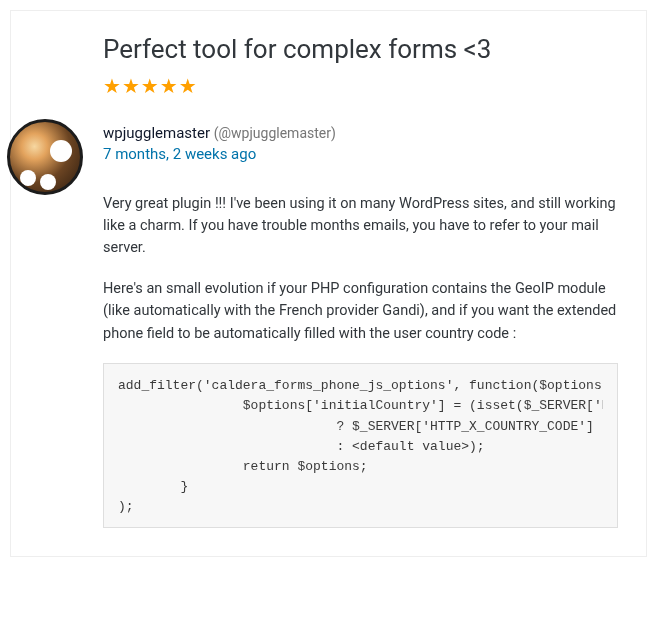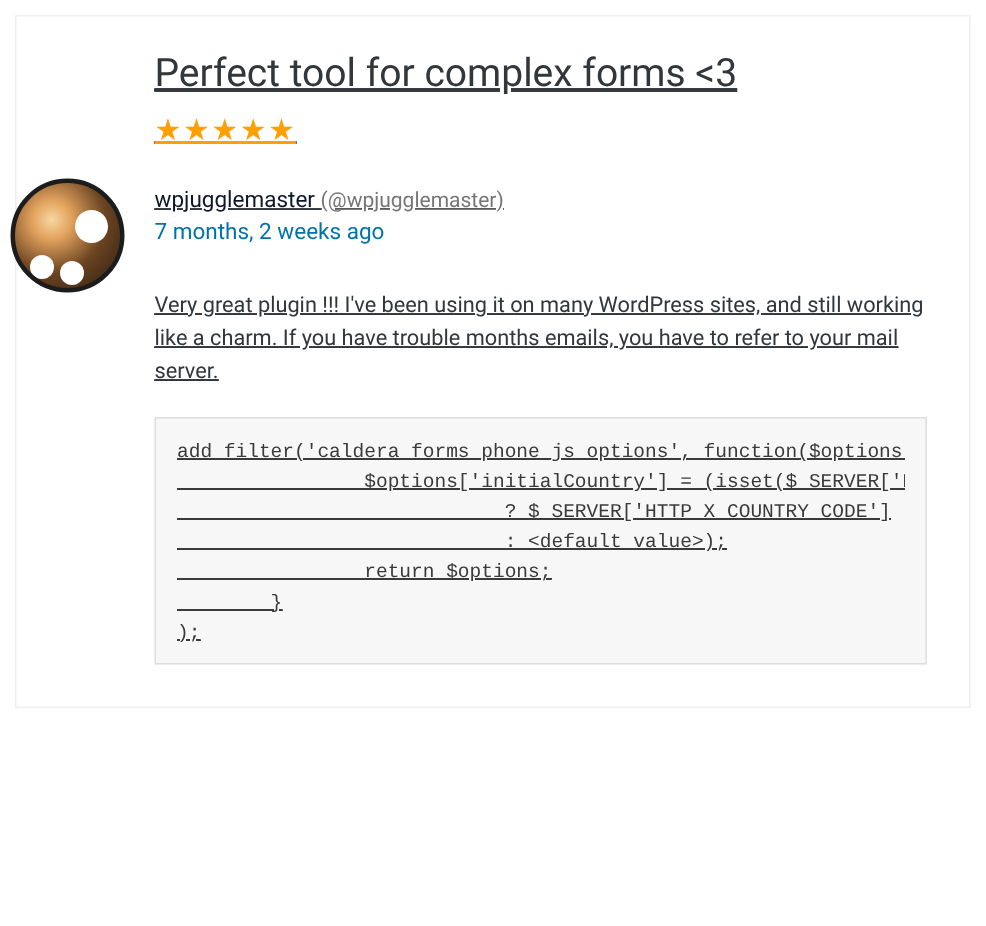--- a/index.html
+++ b/index.html
@@ -1,15 +1,15 @@
 <!DOCTYPE html>
 <html><head>
 <meta charset="utf-8">
 <style>
-  * { box-sizing: border-box; text-decoration: underline; }
+  * { box-sizing: border-box; }
   body {
     margin: 0;
     padding: 10px;
     font-family: -apple-system, BlinkMacSystemFont, "Segoe UI", Roboto, "Helvetica Neue", Arial, sans-serif;
     background: #ffffff;
     color: #32373c;
     width: 657px;
   }
   .card {
     border: 1px solid #eeeeee;
@@ -91,20 +91,21 @@
 
   <div class="author-line">
     <a href="#" class="author-link">wpjugglemaster</a>
     <span class="handle">(@wpjugglemaster)</span>
   </div>
 
   <a href="#" class="time-link">7 months, 2 weeks ago</a>
 
   <p class="body-text">Very great plugin !!! I've been using it on many WordPress sites, and still working like a charm. If you have trouble months emails, you have to refer to your mail server.</p>
 
+  <p class="body-text">Here's an small evolution if your PHP configuration contains the GeoIP module (like automatically with the French provider Gandi), and if you want the extended phone field to be automatically filled with the user country code :</p>
 
   <div class="codewrap">
     <pre>add_filter('caldera_forms_phone_js_options', function($options)
                 $options['initialCountry'] = (isset($_SERVER['HTTP_X_COUNTRY_CODE'])
                             ? $_SERVER['HTTP_X_COUNTRY_CODE']
                             : &lt;default value&gt;);
                 return $options;
         }
 );</pre>
   </div>

